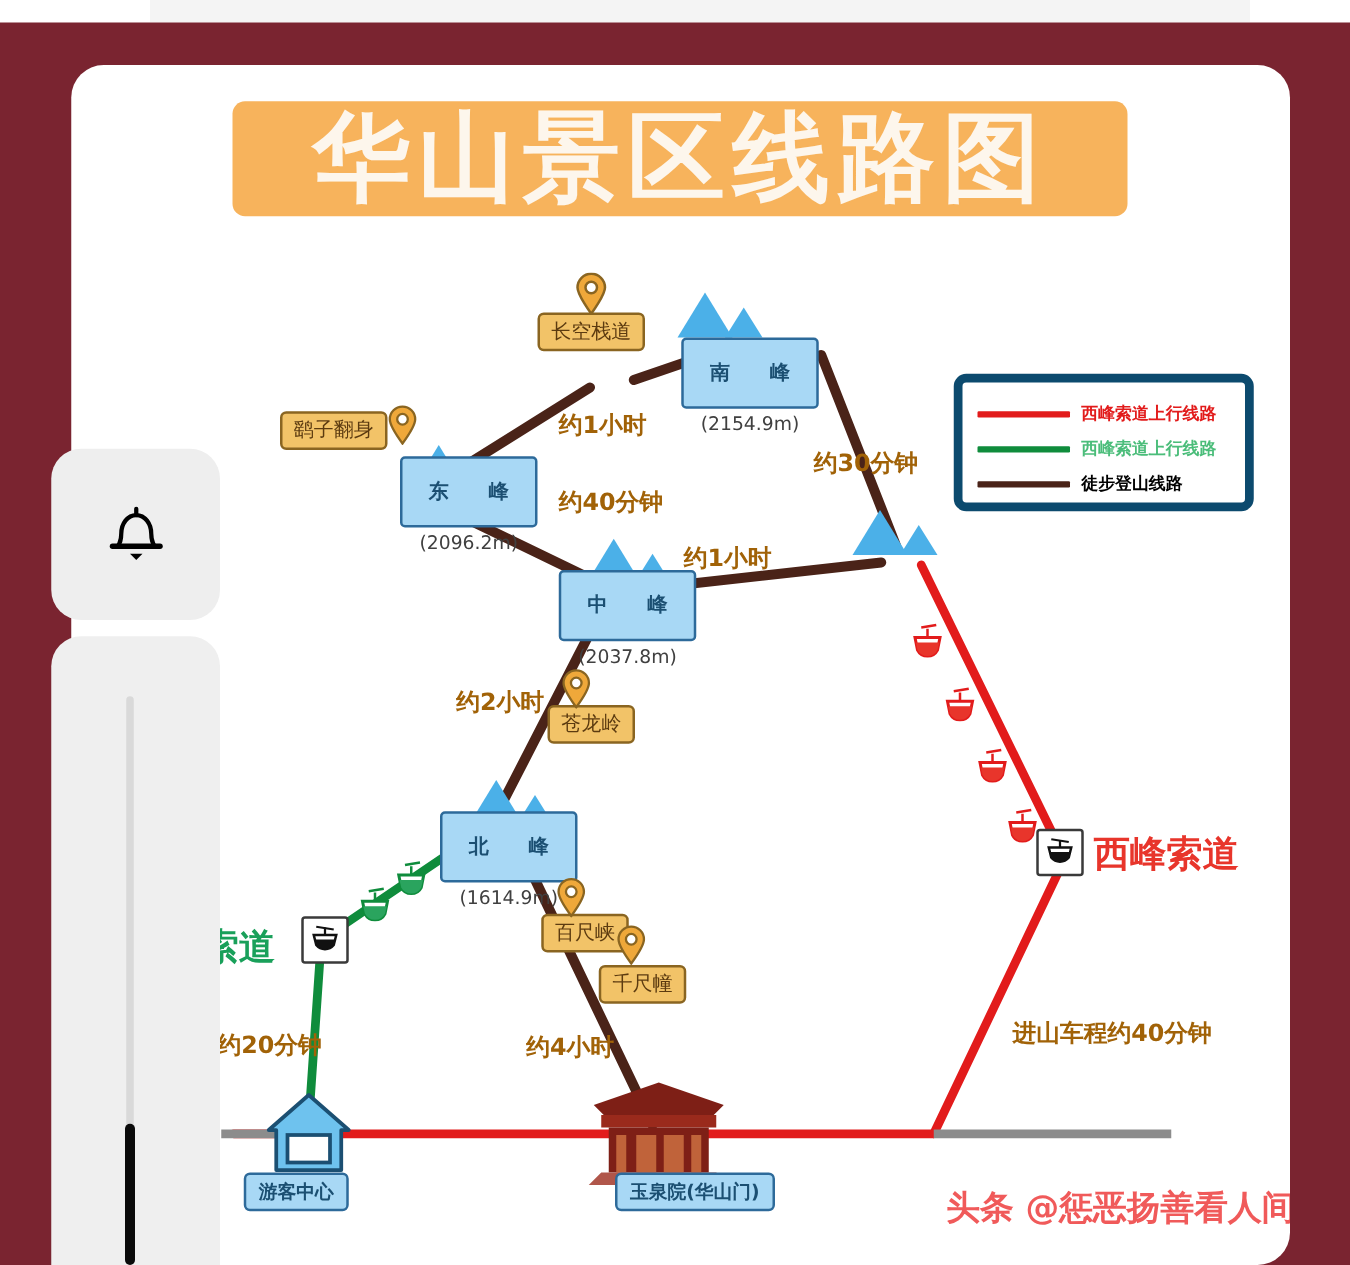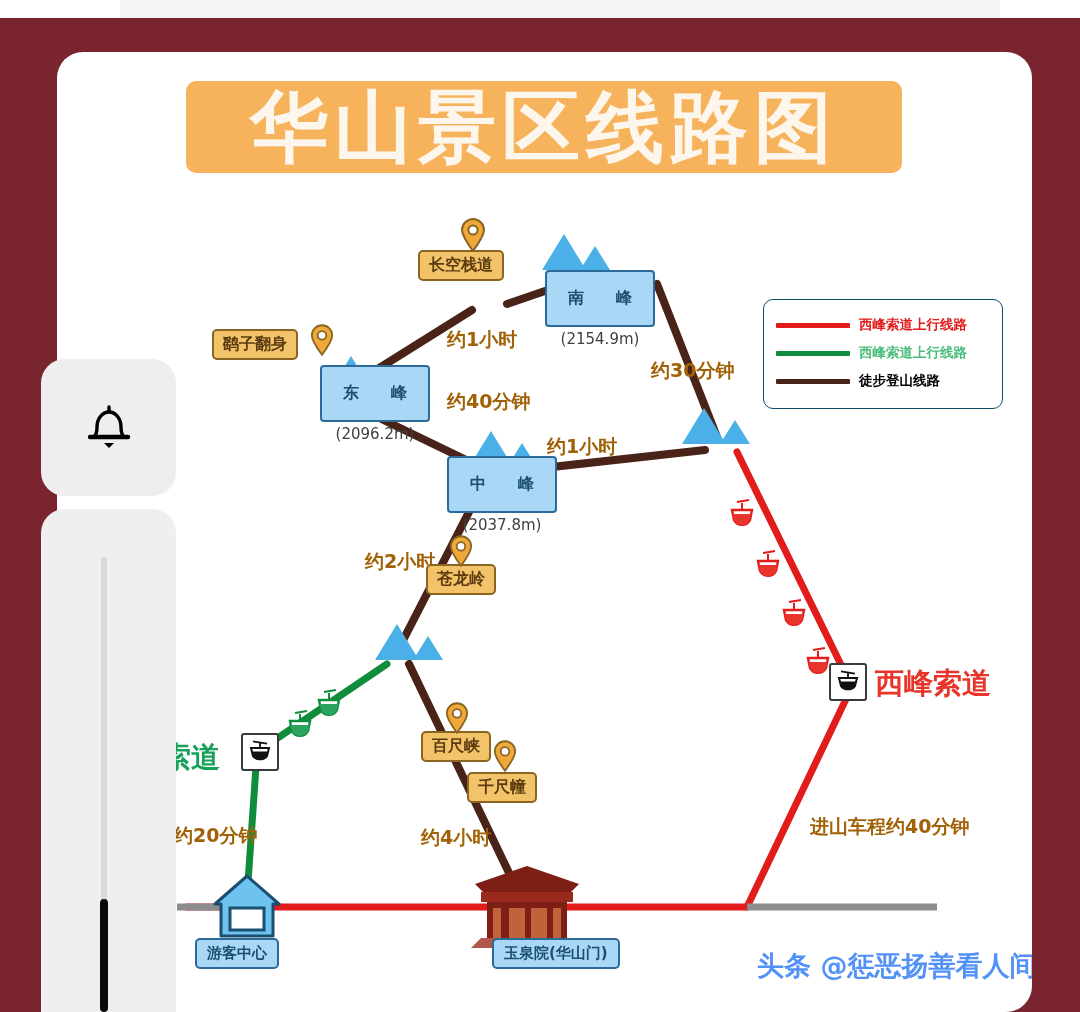--- a/index.html
+++ b/index.html
@@ -95,21 +95,21 @@
     line-height: 1;
     text-shadow: 0 0 1px #f7b35c;
   }
 
   
   .legend {
     position: absolute;
     left: 706px; top: 247px;
     width: 240px; height: 110px;
     background: #ffffff;
-    border: 1px solid #0c4a6e;
+    border: 7px solid #0c4a6e;
     border-radius: 10px;
     padding: 11px 12px;
   }
   .legend-row {
     display: flex; align-items: center;
     height: 28px;
   }
   .legend-swatch {
     width: 74px; height: 5px;
     border-radius: 1px;
@@ -152,23 +152,24 @@
     font-size: 15px;
     margin-top: 3px;
     white-space: nowrap;
   }
   .poi-label {
     background: #f2c368;
     border: 2px solid #8a6521;
     border-radius: 5px;
     color: #5c3b10;
     font-size: 16px;
-    font-weight: bold;
+    font-weight: normal;
     padding: 3px 9px;
     white-space: nowrap;
+    margin-left: 12px;
   }
   .place-label {
     background: #a8d8f5;
     border: 2px solid #2d6a9a;
     border-radius: 5px;
     color: #1b4f72;
     font-size: 15px;
     font-weight: bold;
     padding: 4px 10px;
     white-space: nowrap;
@@ -199,21 +200,21 @@
     border-radius: 3px;
     z-index: 25;
     display: flex; align-items: center; justify-content: center;
   }
 
   .marker-pin { position: absolute; z-index: 21; }
 
   .watermark {
     position: absolute;
     left: 700px; top: 896px;
-    color: #3b82f6;
+    color: #ef4444;
     font-size: 27px;
     font-weight: bold;
     white-space: nowrap;
     opacity: .88;
     z-index: 30;
     text-align: right;
   }
 </style>
 </head>
 <body>
@@ -353,20 +354,24 @@
       <div class="peak-label">东　峰</div>
       <div class="peak-alt">(2096.2m)</div>
     </div>
 
 
     <div class="node" style="left:390px; top:404px; width:110px;">
       <div class="peak-label">中　峰</div>
       <div class="peak-alt">(2037.8m)</div>
     </div>
 
+    <div class="node" style="left:295px; top:597px; width:110px;">
+      <div class="peak-label">北　峰</div>
+      <div class="peak-alt">(1614.9m)</div>
+    </div>
 
     <svg class="marker-pin" style="left:403px; top:166px;" width="26" height="34" viewBox="0 0 26 34">
       <path d="M13,33 C13,33 24,18 24,12 A11,11 0 0 0 2,12 C2,18 13,33 13,33 Z" fill="#efa83a" stroke="#8a6521" stroke-width="2"></path>
       <circle cx="13" cy="12" r="4.6" fill="#ffffff" stroke="#8a6521" stroke-width="2"></circle>
     </svg>
     <div class="node" style="left:361px; top:198px;">
       <div class="poi-label">长空栈道</div>
     </div>
 
     <svg class="marker-pin" style="left:253px; top:272px;" width="24" height="32" viewBox="0 0 26 34">

